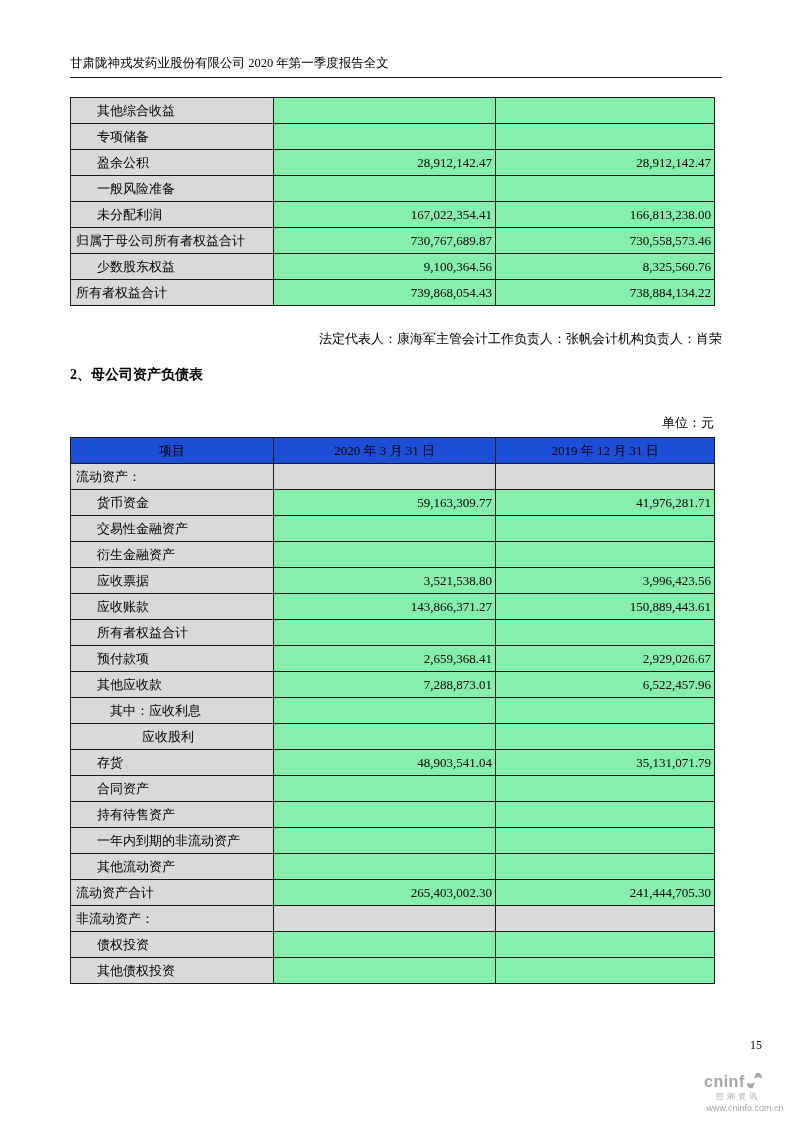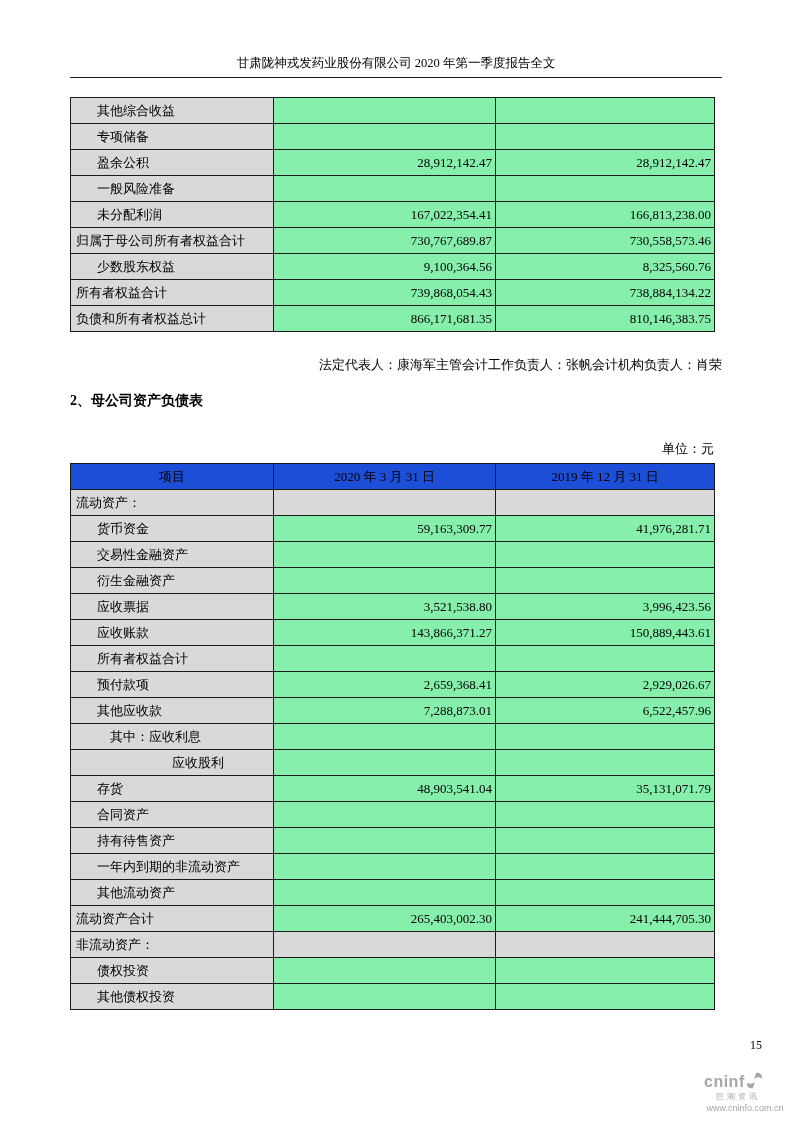--- a/index.html
+++ b/index.html
@@ -14,21 +14,21 @@
     overflow: hidden;
   }
   .content {
     width: 652px;
     margin-left: 70px;
   }
   .doc-header {
     padding-top: 56px;
     padding-bottom: 6px;
     border-bottom: 1.5px solid #1a1a1a;
-    text-align: center;
+    text-align: left;
     font-size: 12.5px;
     line-height: 15px;
   }
   table.fin-table {
     border-collapse: collapse;
     width: 644px;
     table-layout: fixed;
     font-size: 13px;
   }
   table.fin-table.t1 { margin-top: 19px; }
@@ -47,21 +47,21 @@
     background: #1d4ed8;
     font-weight: normal;
     text-align: center;
   }
   .fin-table td.label { background: #d9d9d9; text-align: left; }
   .fin-table td.num { background: #86efac; text-align: right; padding-right: 3px; }
   .fin-table tr.section-row td { background: #d9d9d9; }
   .fin-table td.ind0 { padding-left: 5px; }
   .fin-table td.ind1 { padding-left: 26px; }
   .fin-table td.ind2 { padding-left: 39px; }
-  .fin-table td.ind3 { padding-left: 101px; }
+  .fin-table td.ind3 { padding-left: 71px; }
   .signatories {
     margin-top: 24px;
     display: flex;
     justify-content: flex-end;
     font-size: 13px;
     width: 652px;
   }
   .section-title {
     margin: 18px 0 0 0;
     font-size: 14px;
@@ -144,25 +144,20 @@
           </tr>
           <tr>
             <td class="label ind1">少数股东权益</td>
             <td class="num">9,100,364.56</td>
             <td class="num">8,325,560.76</td>
           </tr>
           <tr>
             <td class="label ind0">所有者权益合计</td>
             <td class="num">739,868,054.43</td>
             <td class="num">738,884,134.22</td>
-          </tr>
-          <tr>
-            <td class="label ind0">负债和所有者权益总计</td>
-            <td class="num">866,171,681.35</td>
-            <td class="num">810,146,383.75</td>
           </tr>
         </tbody>
     </table>
 
     <div class="signatories">
       <span>法定代表人：康海军</span>
       <span>主管会计工作负责人：张帆</span>
       <span>会计机构负责人：肖荣</span>
     </div>
 

